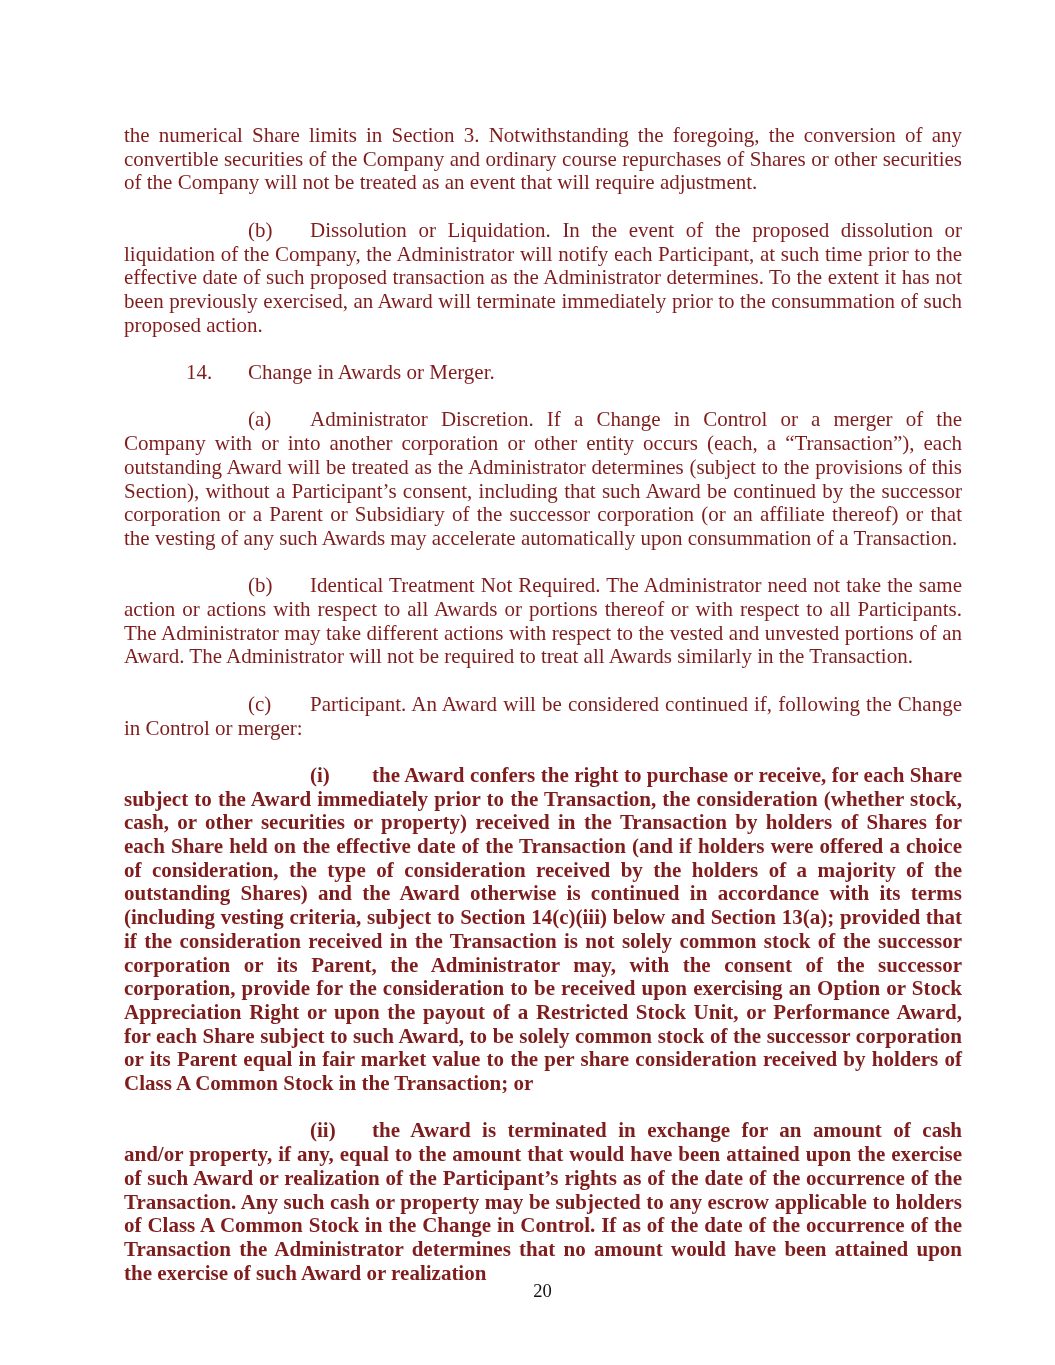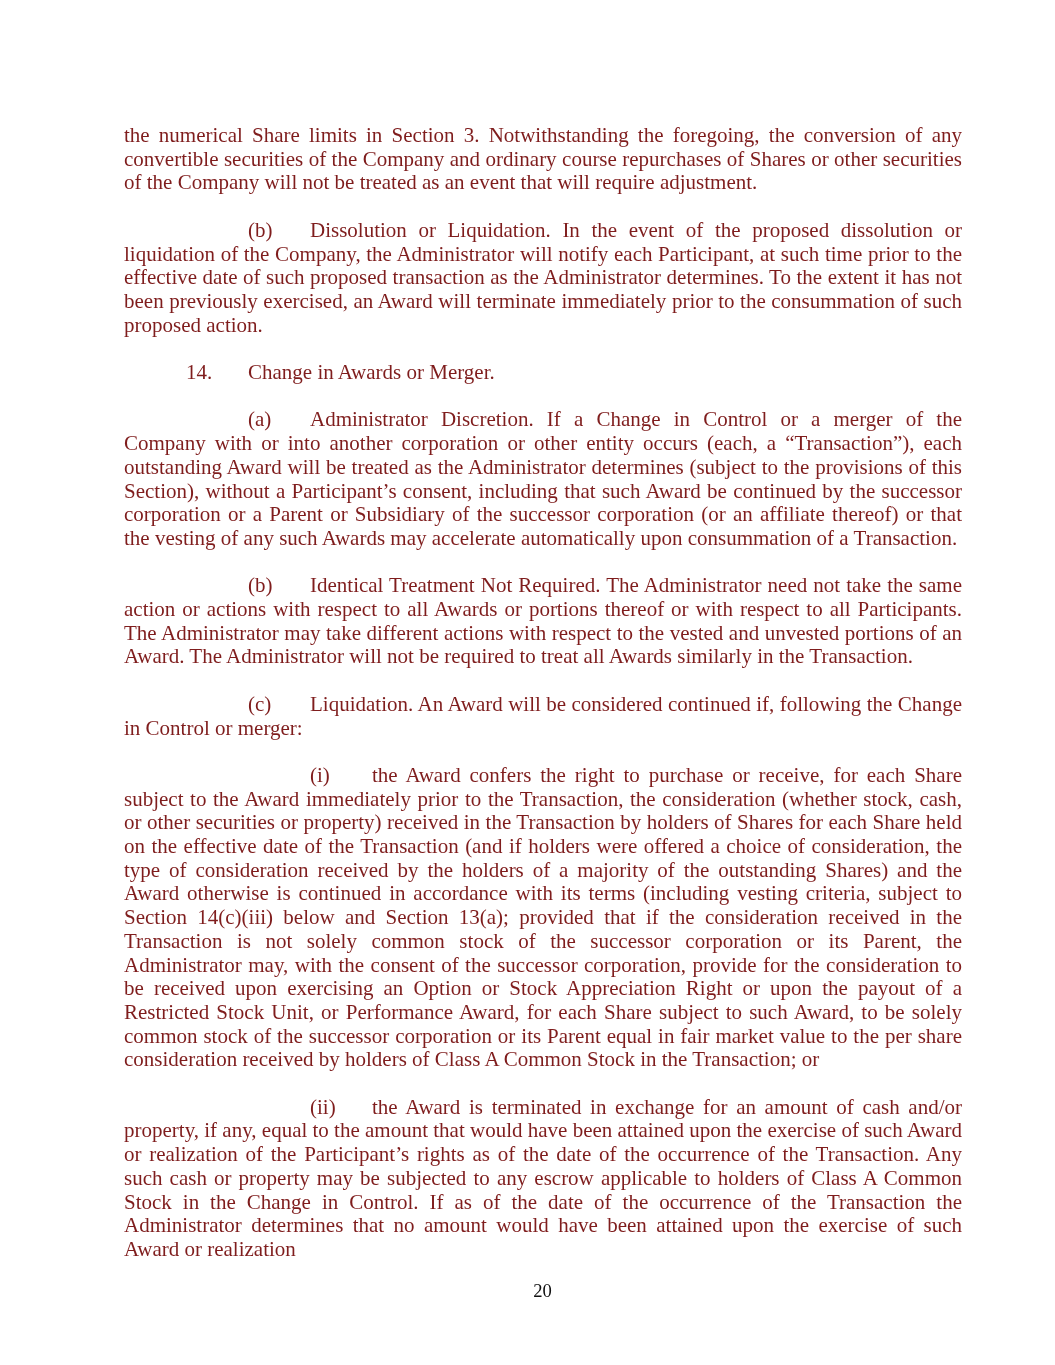--- a/index.html
+++ b/index.html
@@ -5,21 +5,21 @@
     html, body { margin: 0; padding: 0; background: #ffffff; }
     body { width: 1055px; height: 1365px; position: relative; overflow: hidden; }
     .page {
       position: absolute; left: 124px; top: 124px; width: 838px;
       font-family: "Liberation Serif", serif;
       font-size: 21px; line-height: 23.7px; color: #7f1d1d;
       text-align: justify;
     }
     .para { margin: 0 0 23.7px 0; }
     .ind1 { text-indent: 124px; }
-    .ind2 { text-indent: 186px; }
+    .ind2 { text-indent: 186px; font-weight: bold; }
     .heading { padding-left: 62px; margin: 0 0 23.7px 0; }
     .lab { display: inline-block; width: 62px; text-indent: 0; }
     .u { text-underline-offset: 2px; }
     .pnum {
       position: absolute; top: 1280px; left: 0; width: 1085px; text-align: center;
       font-family: "Liberation Serif", serif; font-size: 18.6px; color: #111111;
     }
   </style>
 </head>
 <body>
@@ -29,21 +29,21 @@
   <p class="para">the numerical Share limits in Section 3.  Notwithstanding the foregoing, the conversion of any convertible securities of the Company and ordinary course repurchases of Shares or other securities of the Company will not be treated as an event that will require adjustment.</p>
 
   <p class="para ind1"><span class="lab">(b)</span><span class="u">Dissolution or Liquidation</span><span>. In the event of the proposed dissolution or liquidation of the Company, the Administrator will notify each Participant, at such time prior to the effective date of such proposed transaction as the Administrator determines. To the extent it has not been previously exercised, an Award will terminate immediately prior to the consummation of such proposed action.</span></p>
 
   <p class="heading"><span class="lab">14.</span><span class="u">Change in Awards or Merger</span><span>.</span></p>
 
   <p class="para ind1"><span class="lab">(a)</span><span class="u">Administrator Discretion</span><span>. If a Change in Control or a merger of the Company with or into another corporation or other entity occurs (each, a “</span><span class="u">Transaction</span><span>”), each outstanding Award will be treated as the Administrator determines (subject to the provisions of this Section), without a Participant’s consent, including that such Award be continued by the successor corporation or a Parent or Subsidiary of the successor corporation (or an affiliate thereof) or that the vesting of any such Awards may accelerate automatically upon consummation of a Transaction.</span></p>
 
   <p class="para ind1"><span class="lab">(b)</span><span class="u">Identical Treatment Not Required</span><span>. The Administrator need not take the same action or actions with respect to all Awards or portions thereof or with respect to all Participants. The Administrator may take different actions with respect to the vested and unvested portions of an Award. The Administrator will not be required to treat all Awards similarly in the Transaction.</span></p>
 
-  <p class="para ind1"><span class="lab">(c)</span><span class="u">Liquidation</span><span>. An Award will be considered continued if, following the Change in Control or merger:</span></p>
+  <p class="para ind1"><span class="lab">(c)</span><span class="u">Participant</span><span>. An Award will be considered continued if, following the Change in Control or merger:</span></p>
 
   <p class="para ind2"><span class="lab">(i)</span><span>the Award confers the right to purchase or receive, for each Share subject to the Award immediately prior to the Transaction, the consideration (whether stock, cash, or other securities or property) received in the Transaction by holders of Shares for each Share held on the effective date of the Transaction (and if holders were offered a choice of consideration, the type of consideration received by the holders of a majority of the outstanding Shares) and the Award otherwise is continued in accordance with its terms (including vesting criteria, subject to Section 14(c)(iii) below and Section 13(a); provided that if the consideration received in the Transaction is not solely common stock of the successor corporation or its Parent, the Administrator may, with the consent of the successor corporation, provide for the consideration to be received upon exercising an Option or Stock Appreciation Right or upon the payout of a Restricted Stock Unit, or Performance Award, for each Share subject to such Award, to be solely common stock of the successor corporation or its Parent equal in fair market value to the per share consideration received by holders of Class A Common Stock in the Transaction; or</span></p>
 
   <p class="para ind2"><span class="lab">(ii)</span><span>the Award is terminated in exchange for an amount of cash and/or property, if any, equal to the amount that would have been attained upon the exercise of such Award or realization of the Participant’s rights as of the date of the occurrence of the Transaction. Any such cash or property may be subjected to any escrow applicable to holders of Class A Common Stock in the Change in Control. If as of the date of the occurrence of the Transaction the Administrator determines that no amount would have been attained upon the exercise of such Award or realization</span></p>
 
 </div>
 
 <div class="pnum">20</div>
 
 </body></html>

